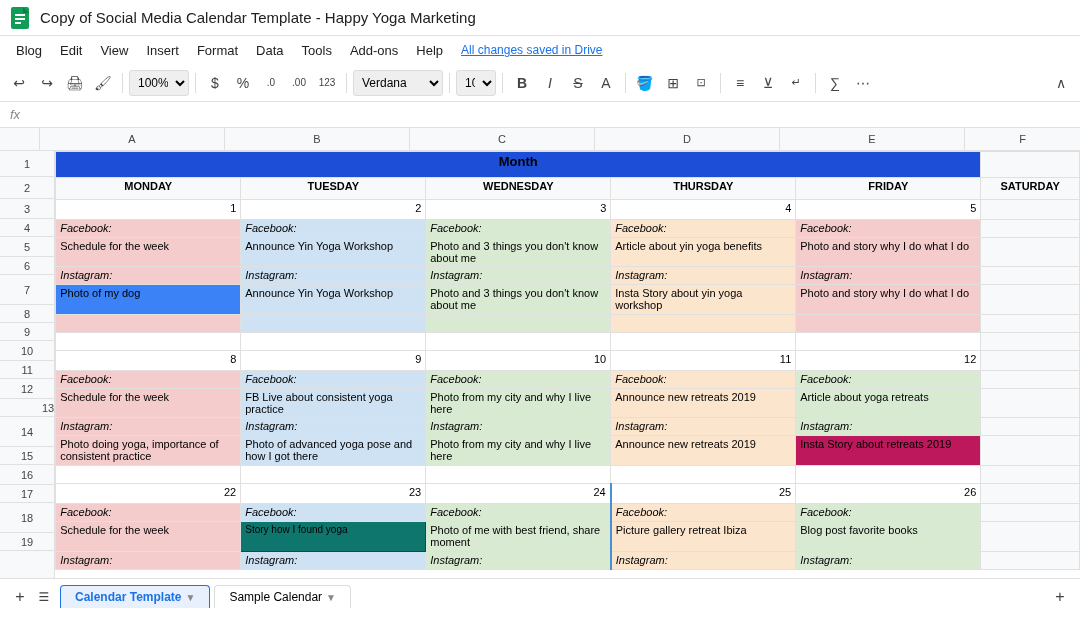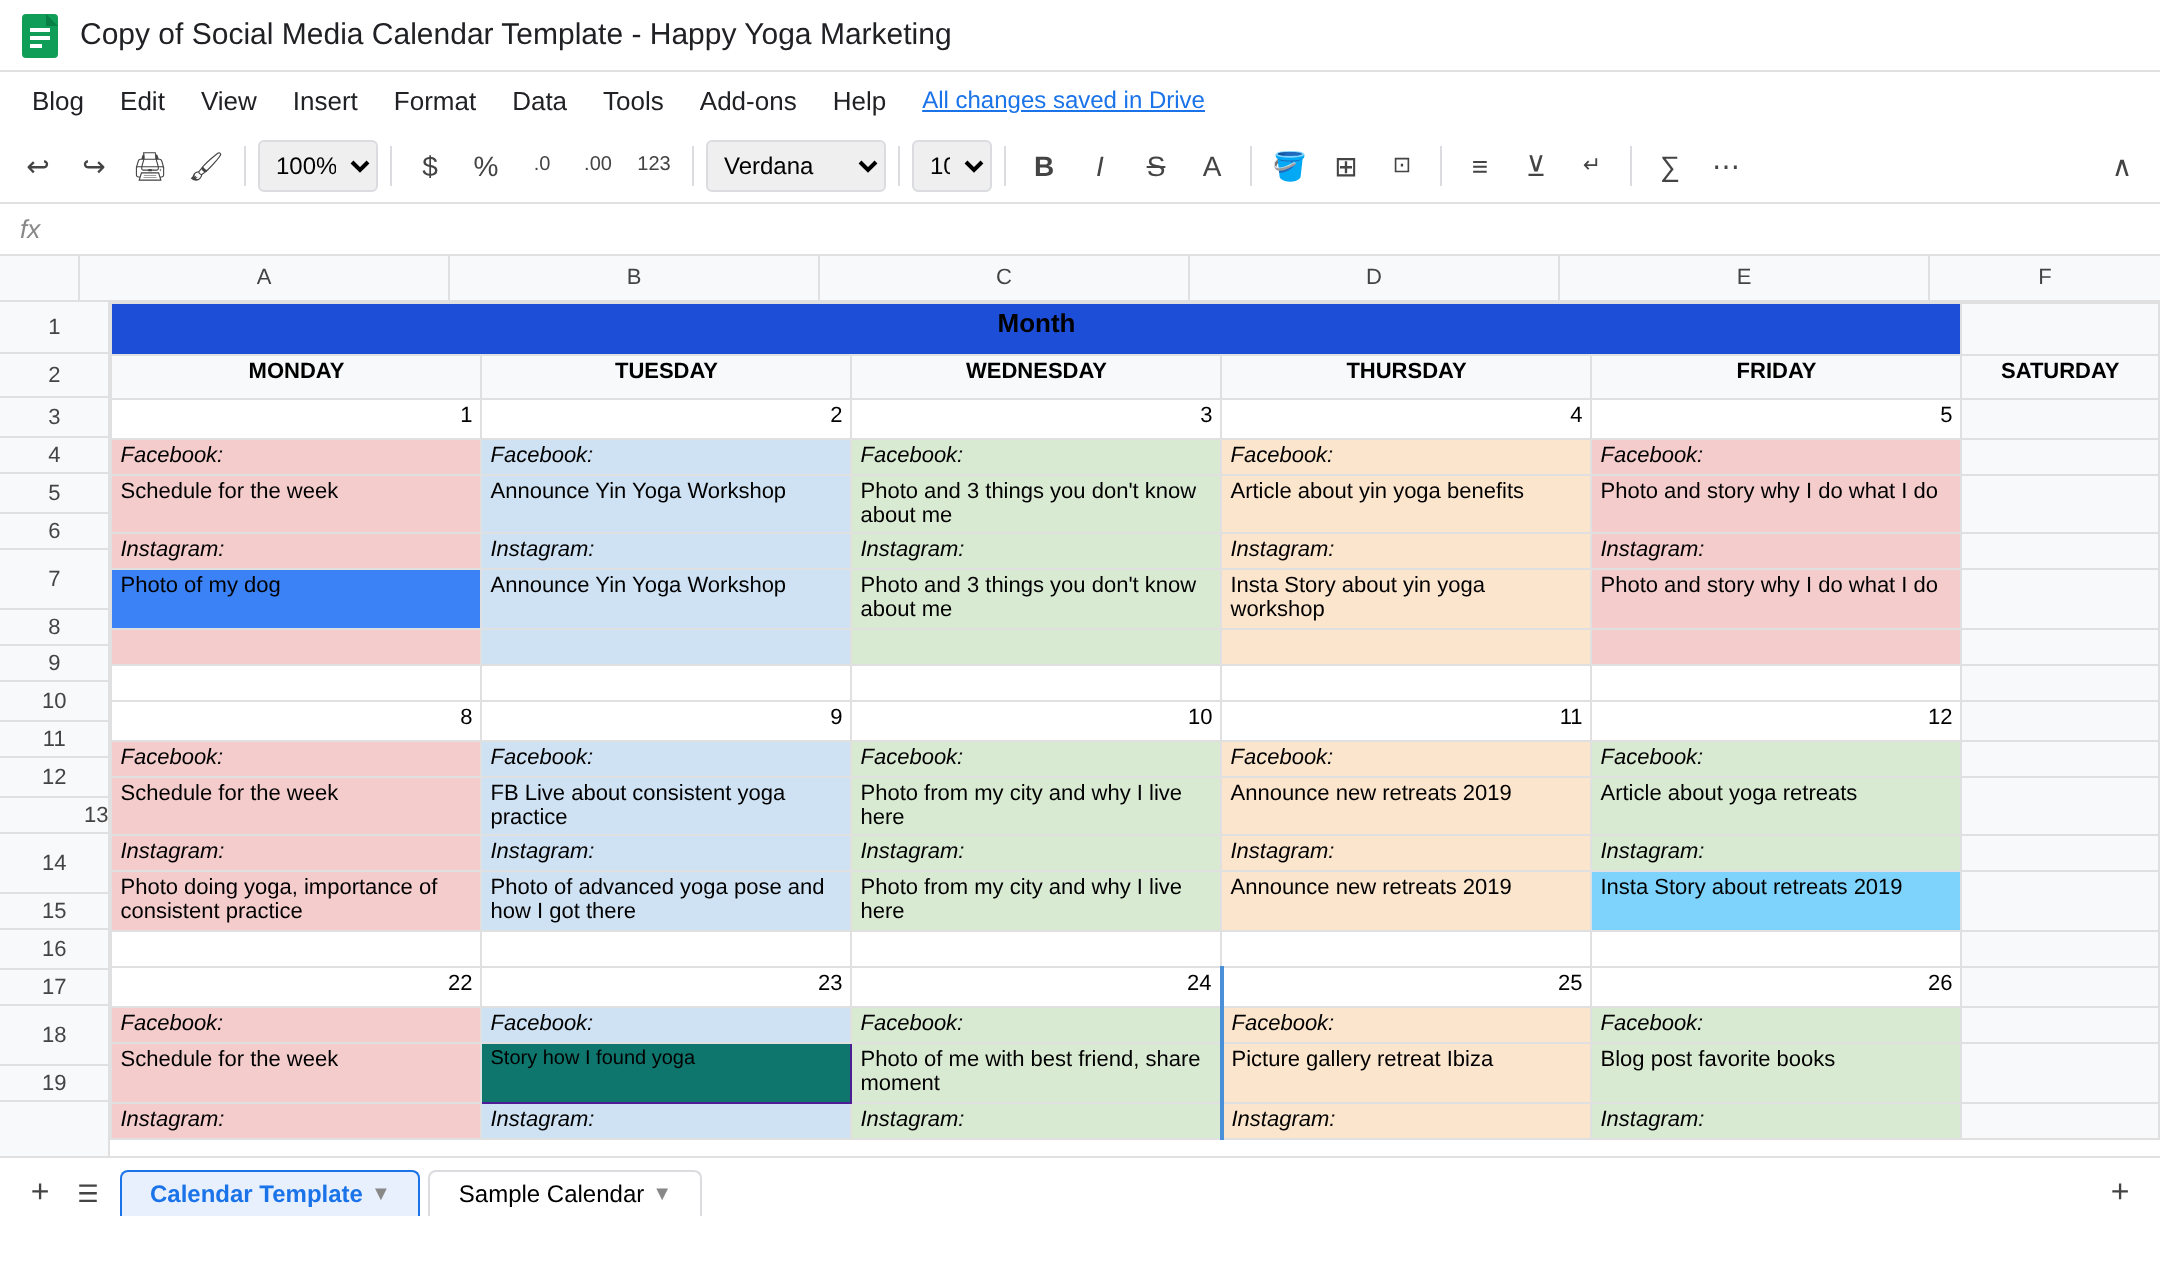--- a/index.html
+++ b/index.html
@@ -286,21 +286,21 @@
           <td style="font-size:11px;border:1px solid #e0e0e0;background:#fce5cd;font-style:italic;">Instagram:</td>
           <td style="font-size:11px;border:1px solid #e0e0e0;background:#d9ead3;font-style:italic;">Instagram:</td>
           <td style="border:1px solid #e0e0e0;background:#f8f9fa;"></td>
         </tr>
 
         <tr>
           <td style="font-size:11px;border:1px solid #e0e0e0;height:30px;background:#f4cccc;white-space:normal;">Photo doing yoga, importance of consistent practice</td>
           <td style="font-size:11px;border:1px solid #e0e0e0;background:#cfe2f3;white-space:normal;">Photo of advanced yoga pose and how I got there</td>
           <td style="font-size:11px;border:1px solid #e0e0e0;background:#d9ead3;white-space:normal;">Photo from my city and why I live here</td>
           <td style="font-size:11px;border:1px solid #e0e0e0;background:#fce5cd;">Announce new retreats 2019</td>
-          <td style="font-size:11px;border:1px solid #e0e0e0;background:#7dd3fc;">Insta Story about retreats 2019</td>
+          <td style="font-size:11px;border:1px solid #e0e0e0;background:#be185d;">Insta Story about retreats 2019</td>
           <td style="border:1px solid #e0e0e0;background:#f8f9fa;"></td>
         </tr>
 
         <tr>
           <td style="height:18px;border:1px solid #e0e0e0;"></td>
           <td style="border:1px solid #e0e0e0;"></td>
           <td style="border:1px solid #e0e0e0;"></td>
           <td style="border:1px solid #e0e0e0;"></td>
           <td style="border:1px solid #e0e0e0;"></td>
           <td style="border:1px solid #e0e0e0;background:#f8f9fa;"></td>

